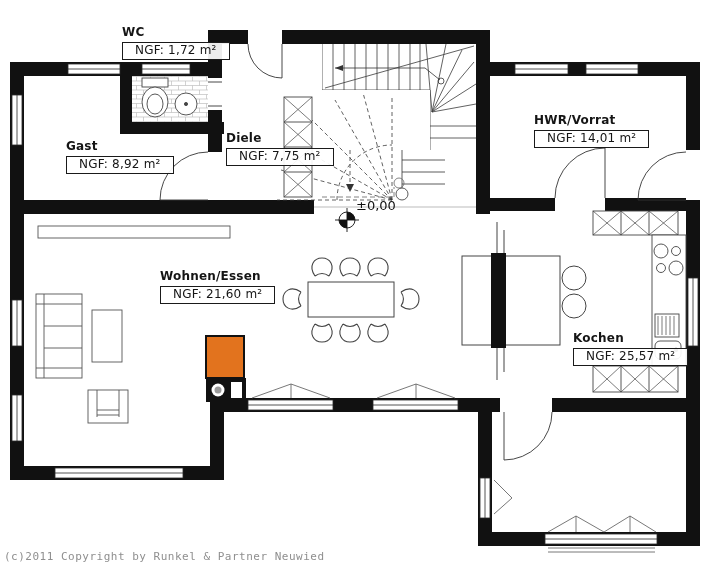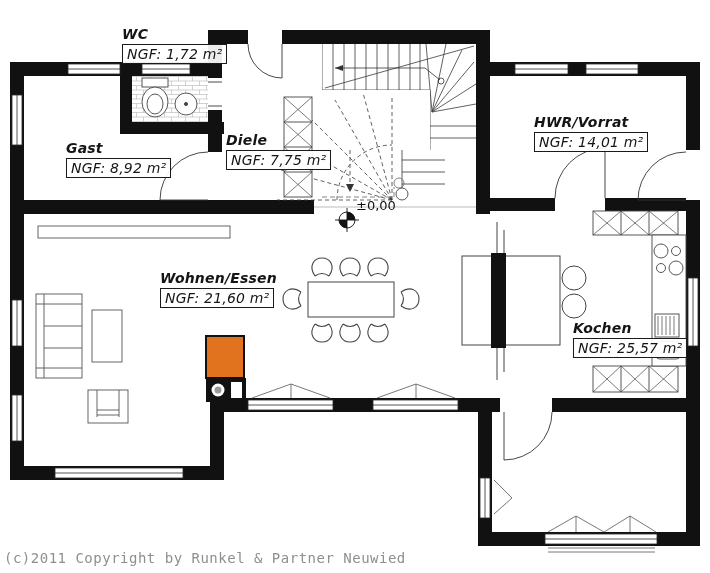--- a/index.html
+++ b/index.html
@@ -2,35 +2,35 @@
 <html><head>
 <meta charset="utf-8">
 <style>
   html,body{margin:0;padding:0;background:#ffffff;}
   .plan{
     position:relative;width:710px;height:573px;background:#ffffff;
     font-family:"DejaVu Sans", sans-serif;overflow:hidden;
   }
   .plan svg{position:absolute;left:0;top:0;}
   .room-label{
-    position:absolute;font-size:14px;font-weight:bold;color:#151515;
-    white-space:nowrap;line-height:1.15;z-index:5;font-style:italic;
+    position:absolute;font-size:12px;font-weight:bold;color:#151515;
+    white-space:nowrap;line-height:1.15;z-index:5;
   }
   .room-label .nm{display:block;margin-bottom:2px;letter-spacing:.2px;}
   .area-box{
-    display:inline-block;border:1px solid #1a1a1a;padding:1px 4px;
+    display:inline-block;border:1px solid #1a1a1a;padding:1px 12px;
     font-weight:normal;background:rgba(255,255,255,.92);letter-spacing:.2px;
   }
   .level-label{
     position:absolute;left:356px;top:198px;font-size:13px;color:#111;
     font-weight:normal;z-index:5;
   }
   .copyright{
     position:absolute;left:4px;top:550px;
-    font-family:"DejaVu Sans Mono", monospace;font-size:14px;color:#8f8f8f;
+    font-family:"DejaVu Sans Mono", monospace;font-size:11px;color:#8f8f8f;
     letter-spacing:.5px;z-index:5;
   }
 </style>
 </head>
 <body>
 
 <div class="plan">
 
 <svg width="710" height="573" viewBox="0 0 710 573">
   <defs>
@@ -359,21 +359,21 @@
   <span class="area-box">NGF: 7,75 m²</span>
 </div>
 <div class="room-label" style="left:534px;top:114px;">
   <span class="nm">HWR/Vorrat</span>
   <span class="area-box">NGF: 14,01 m²</span>
 </div>
 <div class="room-label" style="left:160px;top:270px;">
   <span class="nm">Wohnen/Essen</span>
   <span class="area-box">NGF: 21,60 m²</span>
 </div>
-<div class="room-label" style="left:573px;top:320px;">
+<div class="room-label" style="left:573px;top:332px;">
   <span class="nm">Kochen</span>
   <span class="area-box">NGF: 25,57 m²</span>
 </div>
 
 <div class="level-label">±0,00</div>
 
 <div class="copyright">(c)2011 Copyright by Runkel &amp; Partner Neuwied</div>
 
 </div>
 

